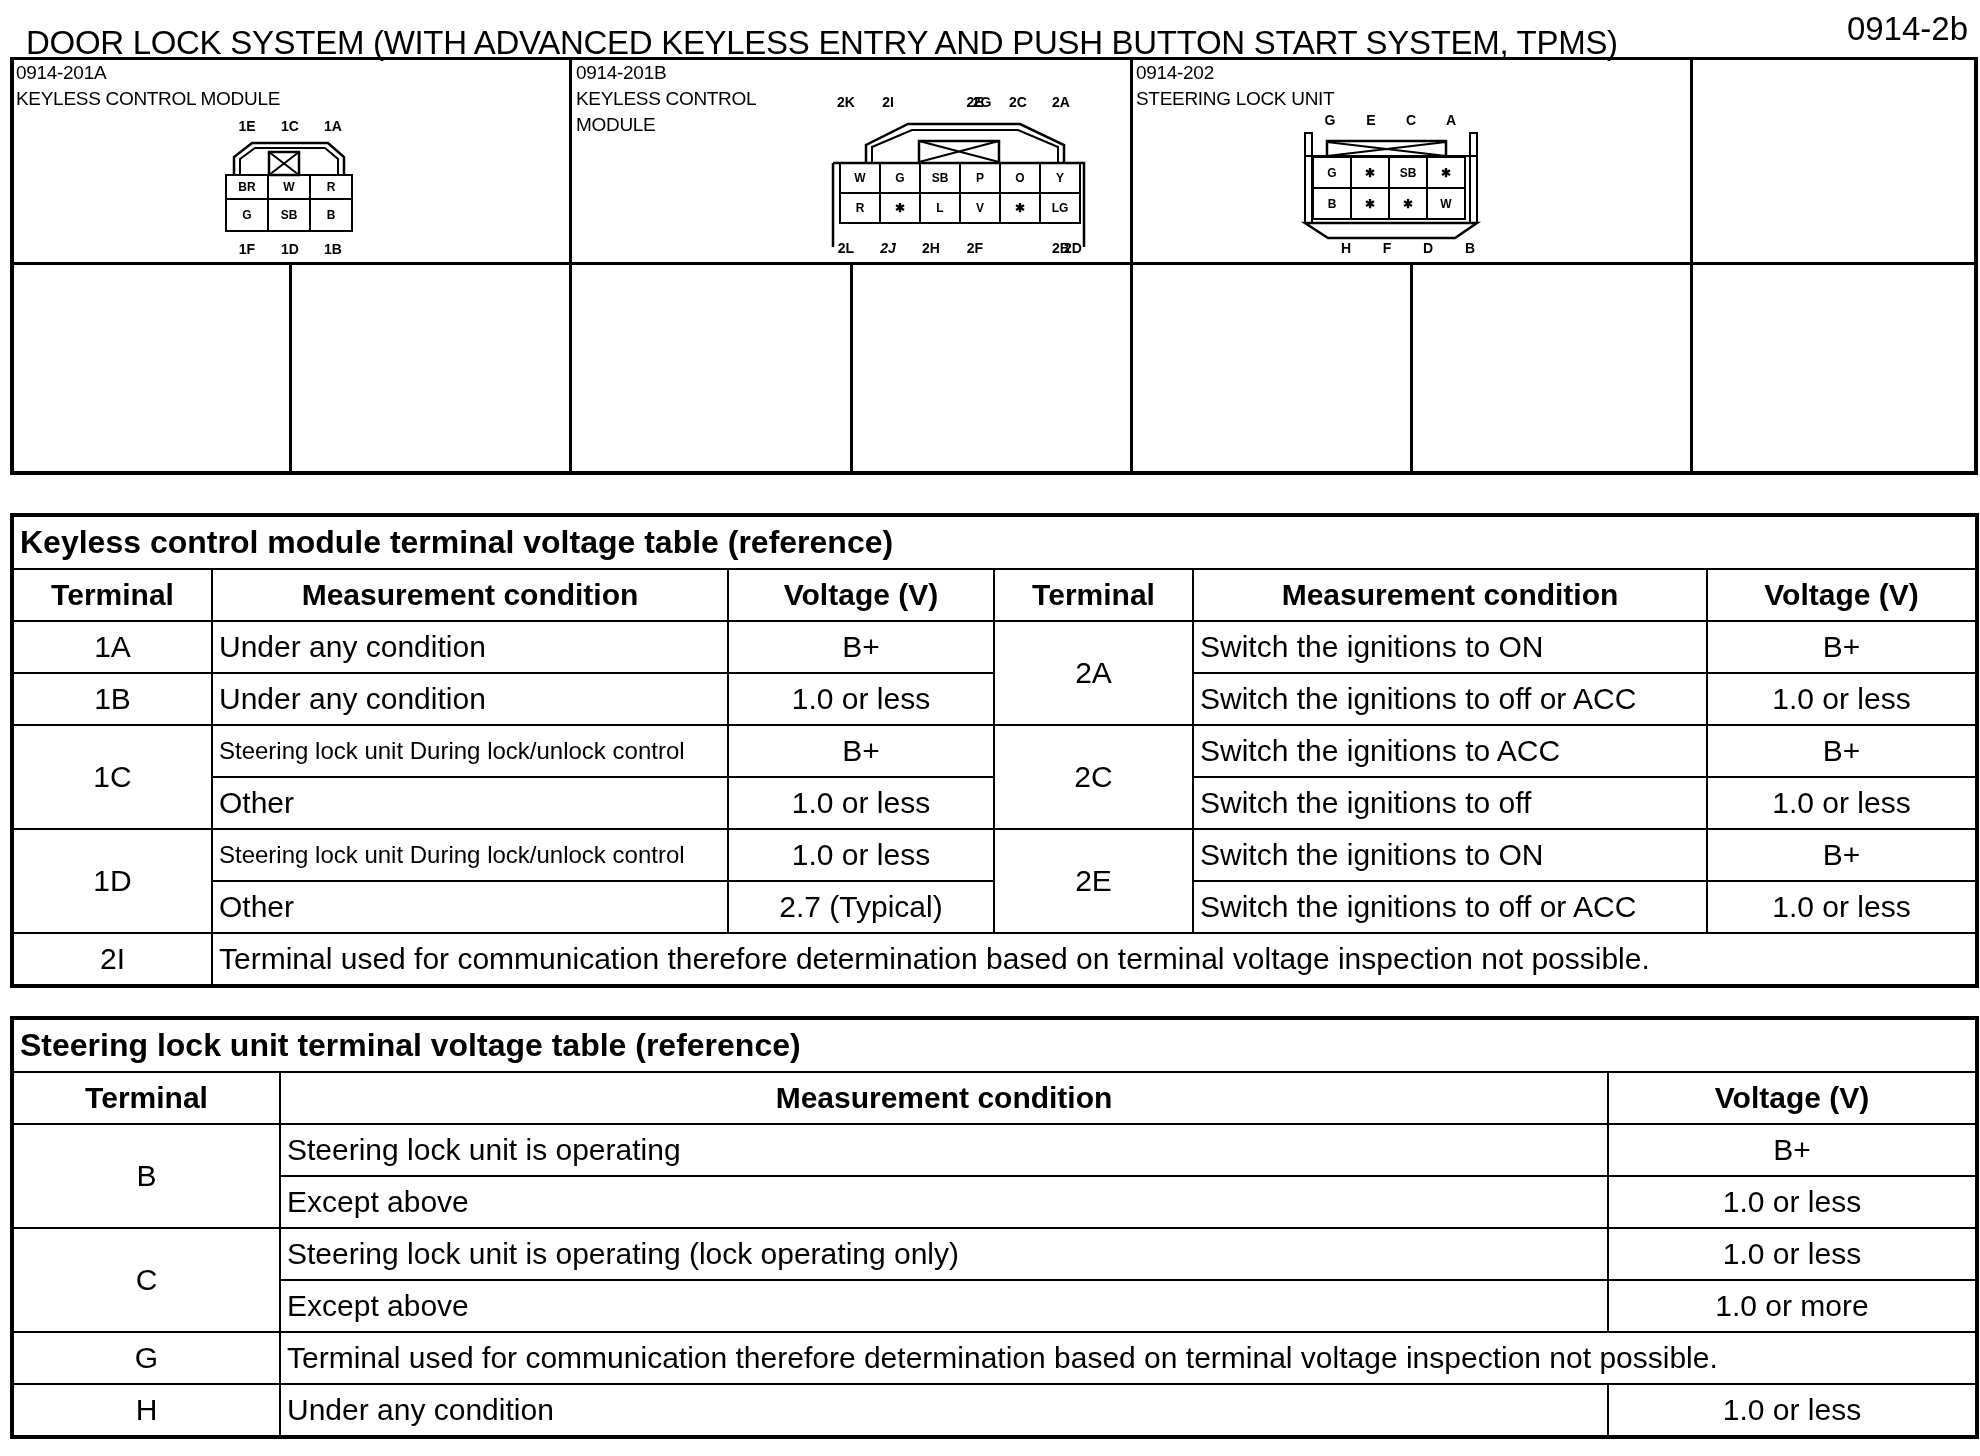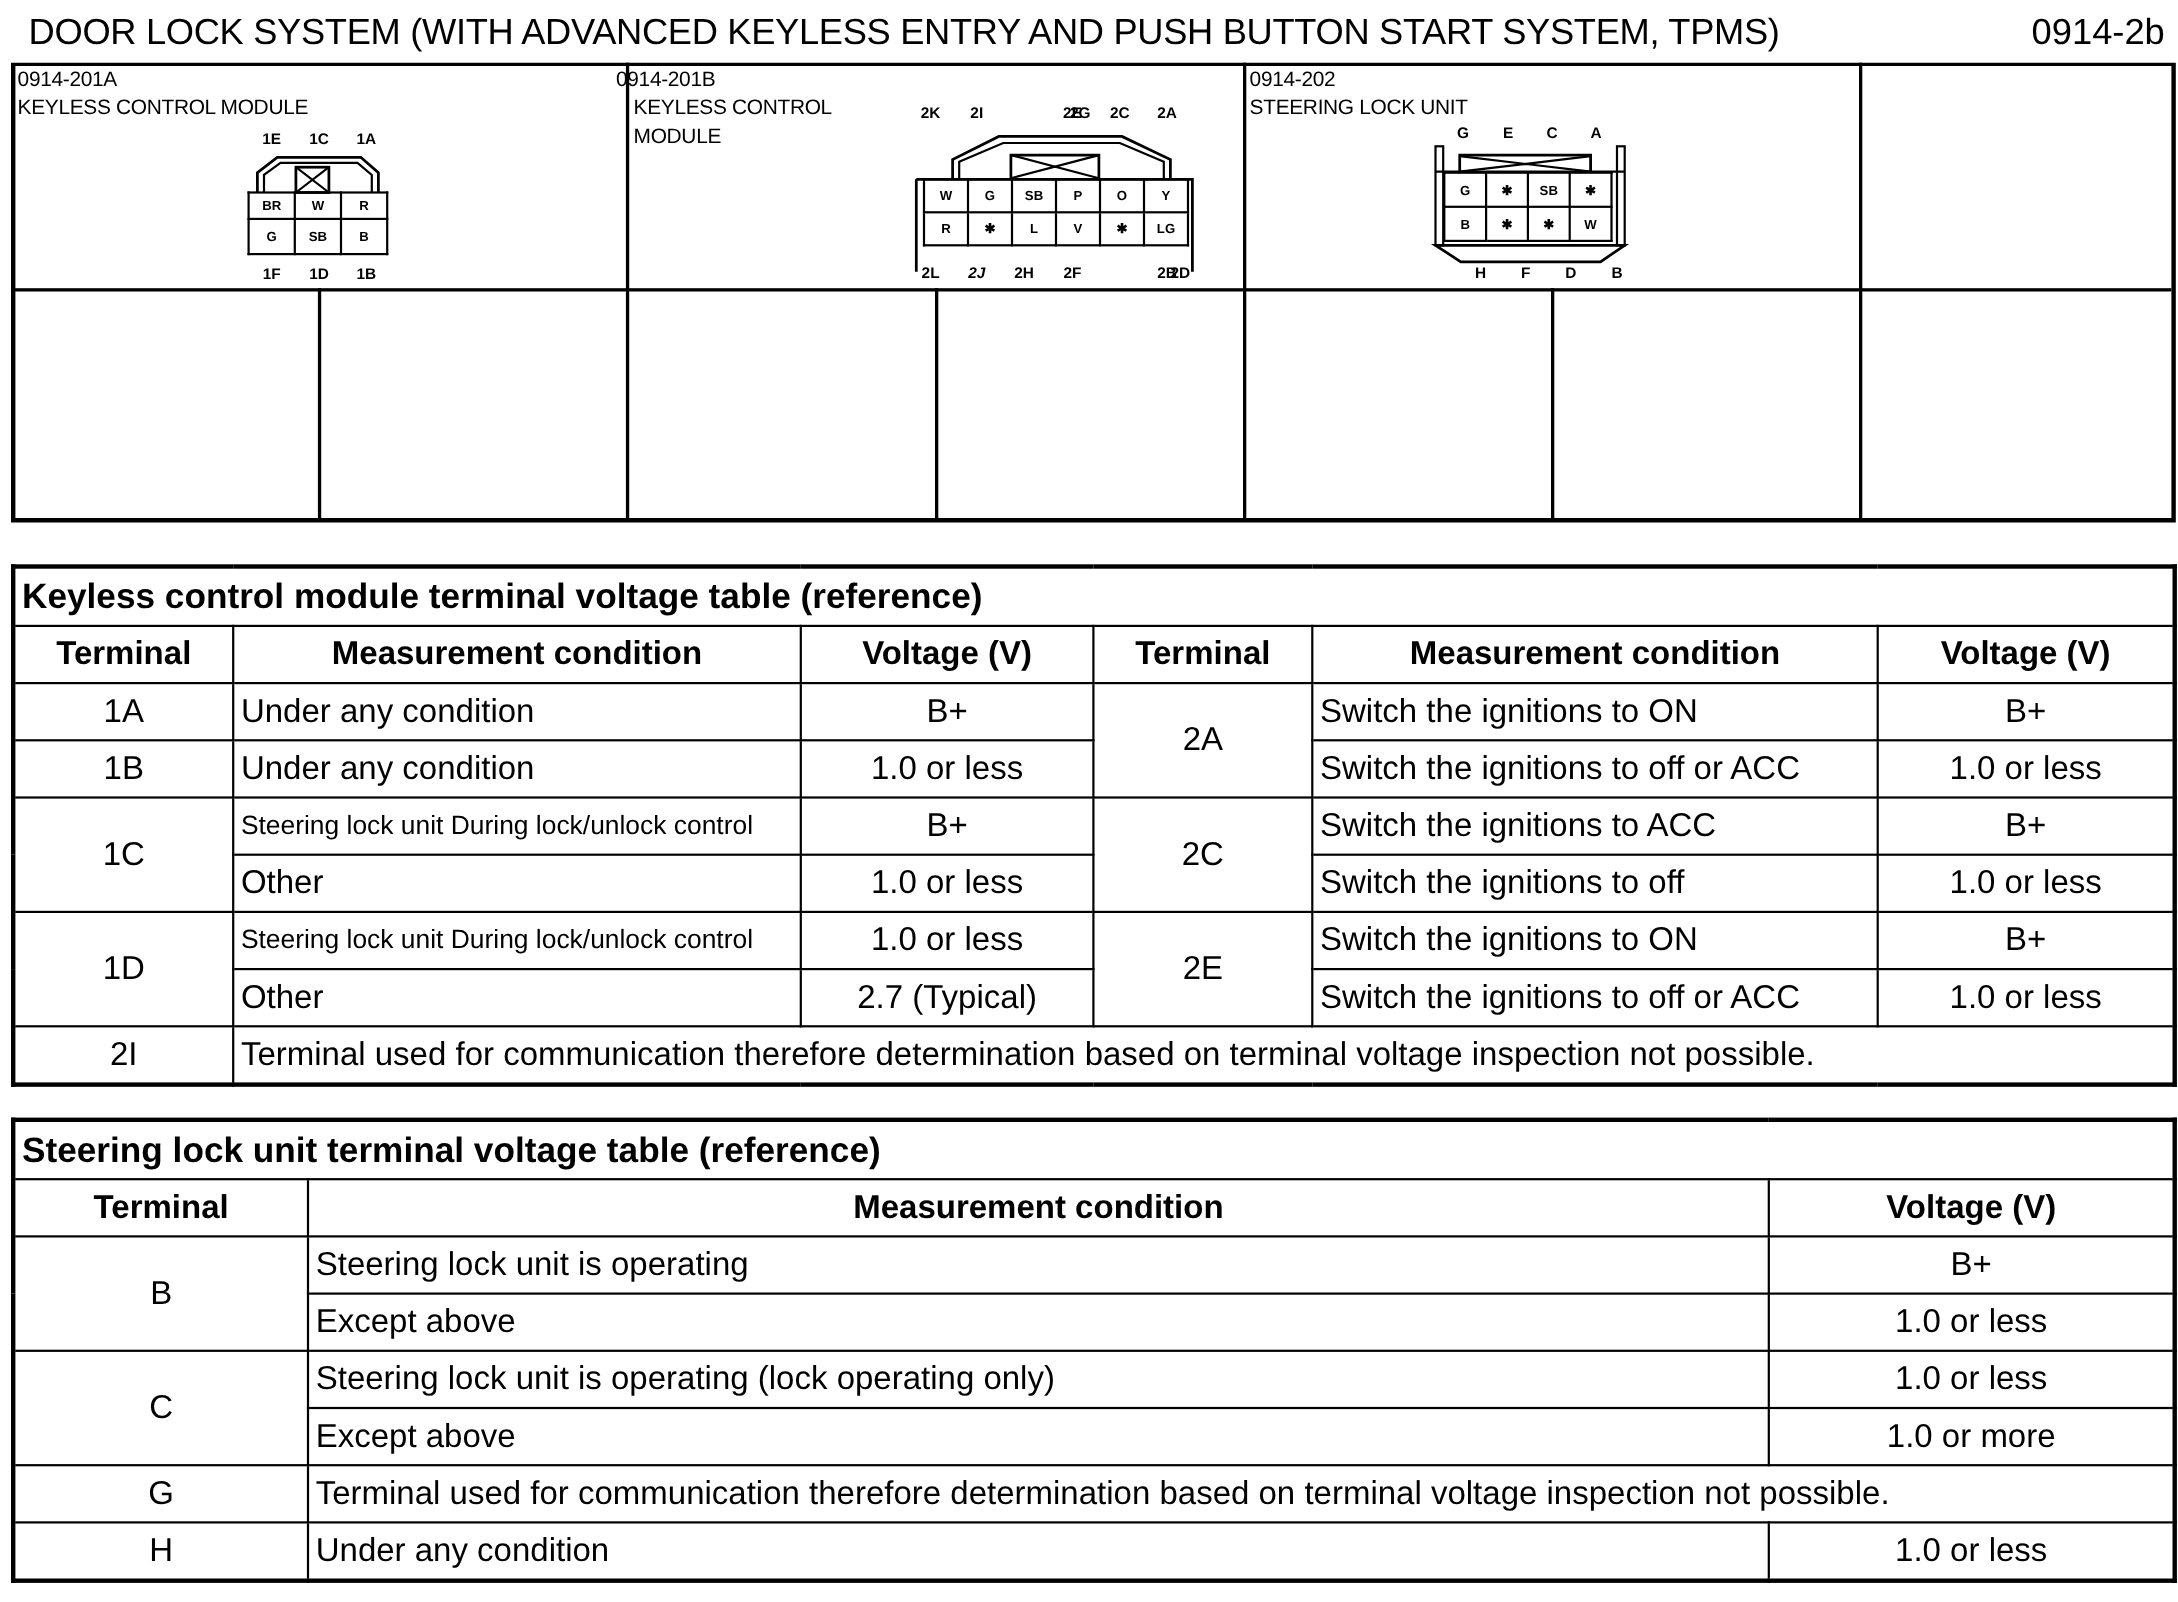--- a/index.html
+++ b/index.html
@@ -1,19 +1,19 @@
 <!DOCTYPE html>
 <html><head>
 <meta charset="utf-8">
 <style>
   html, body { margin:0; padding:0; background:#ffffff; }
   body { width:1980px; height:1456px; position:relative; overflow:hidden;
          font-family:"Liberation Sans", sans-serif; color:#000; }
   .abs { position:absolute; }
-  .page-title { left:26px; top:10px; font-size:33px; letter-spacing:-0.3px; white-space:nowrap; }
+  .page-title { left:26px; top:24px; font-size:33px; letter-spacing:-0.3px; white-space:nowrap; }
   .page-code  { right:12px; top:10px; font-size:33px; white-space:nowrap; }
 
   
   .conn-frame { left:10px; top:57px; width:1960px; height:411px; border:4px solid #000; border-top-width:3px; box-sizing:content-box; }
   .vline { position:absolute; background:#000; width:3px; }
   .hline { position:absolute; background:#000; height:3px; }
   .conn-label { position:absolute; font-size:19px; line-height:26px; white-space:pre-line; letter-spacing:-0.3px; }
 
   .pin { position:absolute; font-size:14px; font-weight:bold; text-align:center; width:30px; margin-left:-15px; }
   .grid { position:absolute; border-collapse:collapse; }
@@ -68,21 +68,21 @@
           <td>B</td>
         </tr>
   </tbody>
     </table>
   <div class="pin" style="left:247px; top:241px;">1F</div>
   <div class="pin" style="left:290px; top:241px;">1D</div>
   <div class="pin" style="left:333px; top:241px;">1B</div>
 </div>
 
 <div>
-  <div class="conn-label" style="left:560px; top:60px;text-align:right;">0914-201B</div>
+  <div class="conn-label" style="left:576px; top:60px;text-align:right;">0914-201B</div>
   <div class="conn-label" style="left:576px; top:86px;">KEYLESS CONTROL
 MODULE</div>
   <div class="pin" style="left:846px; top:94px;">2K</div>
   <div class="pin" style="left:888px; top:94px;">2I</div>
   <div class="pin" style="left:931px; top:94px;margin-left:36px;">2G</div>
   <div class="pin" style="left:975px; top:94px;">2E</div>
   <div class="pin" style="left:1018px; top:94px;">2C</div>
   <div class="pin" style="left:1061px; top:94px;">2A</div>
   <svg class="abs" style="left:800px; top:115px;" width="300" height="140">
     <path d="M66 48 V30 L108 9 H220 L264 30 V48" fill="none" stroke="#000" stroke-width="2.5"></path>

